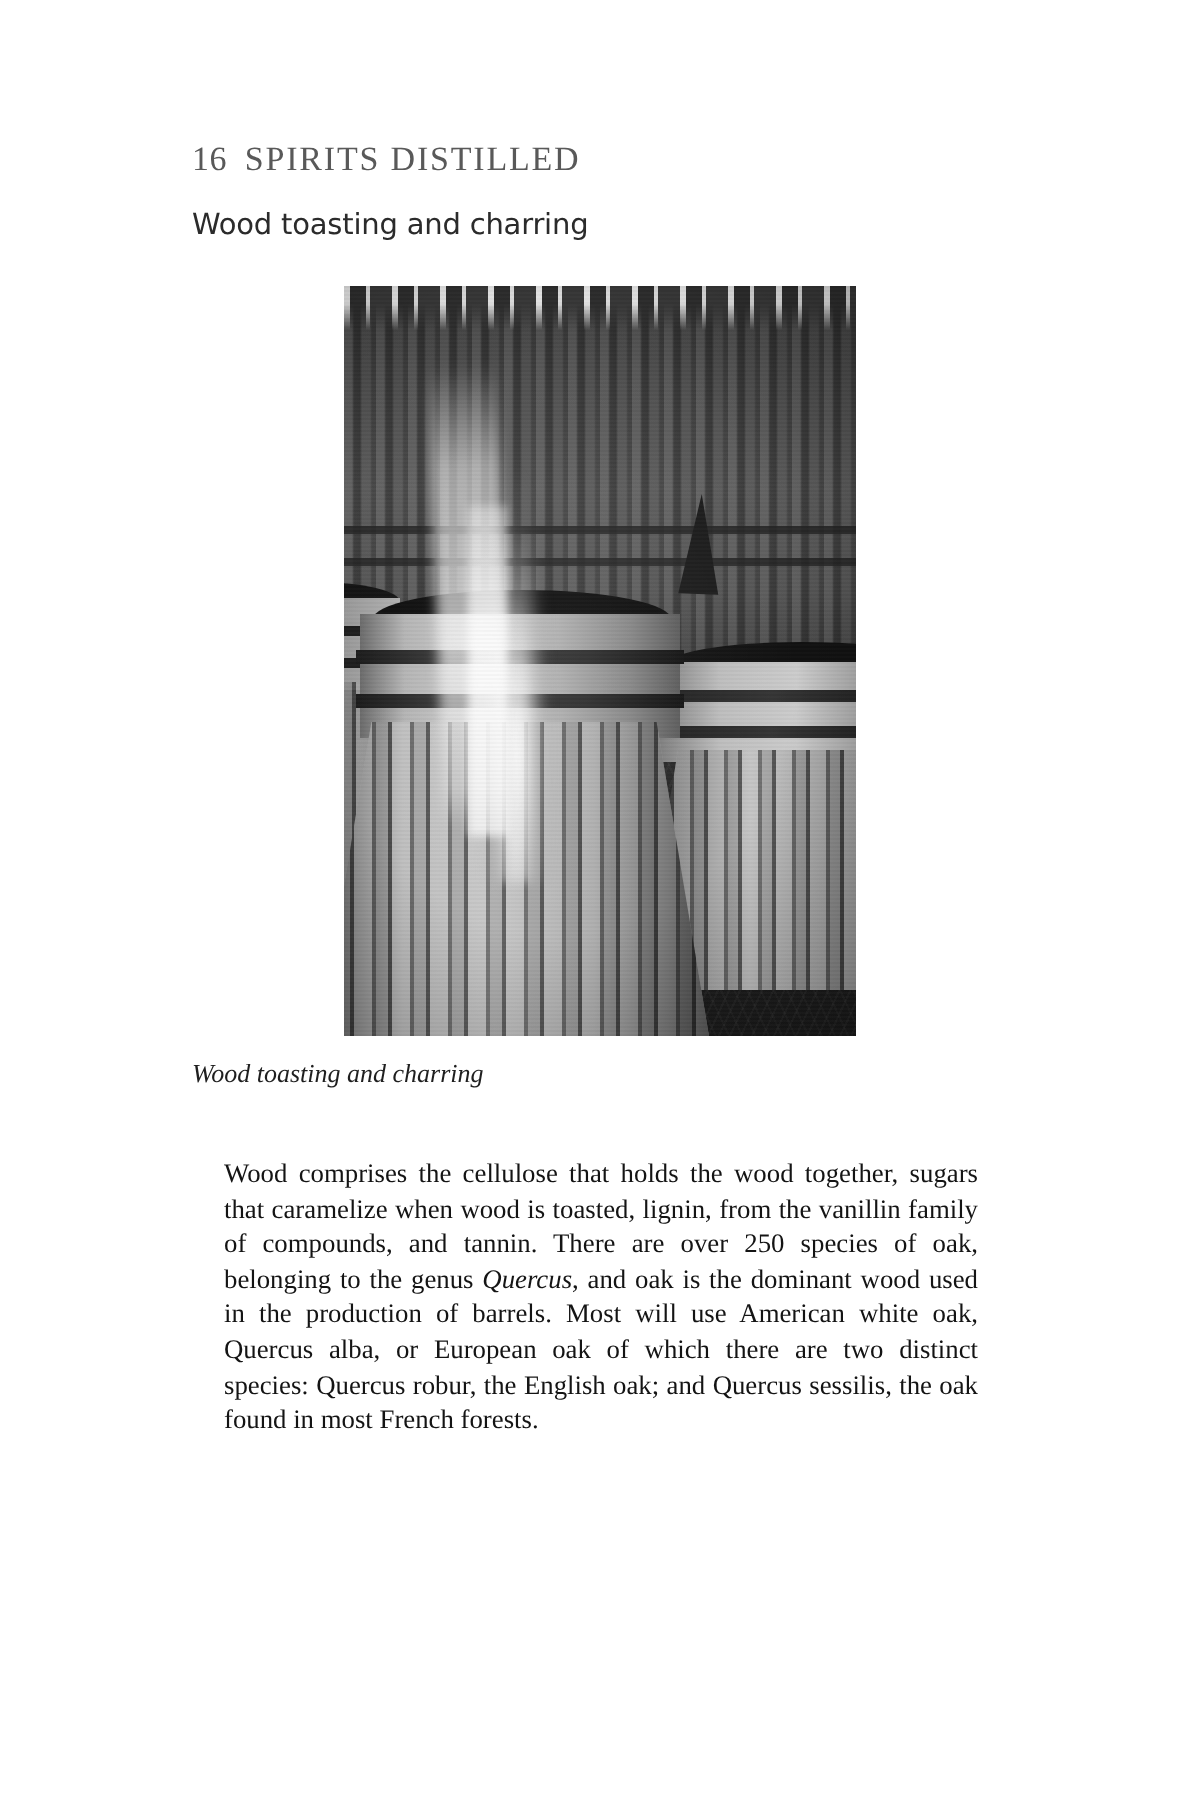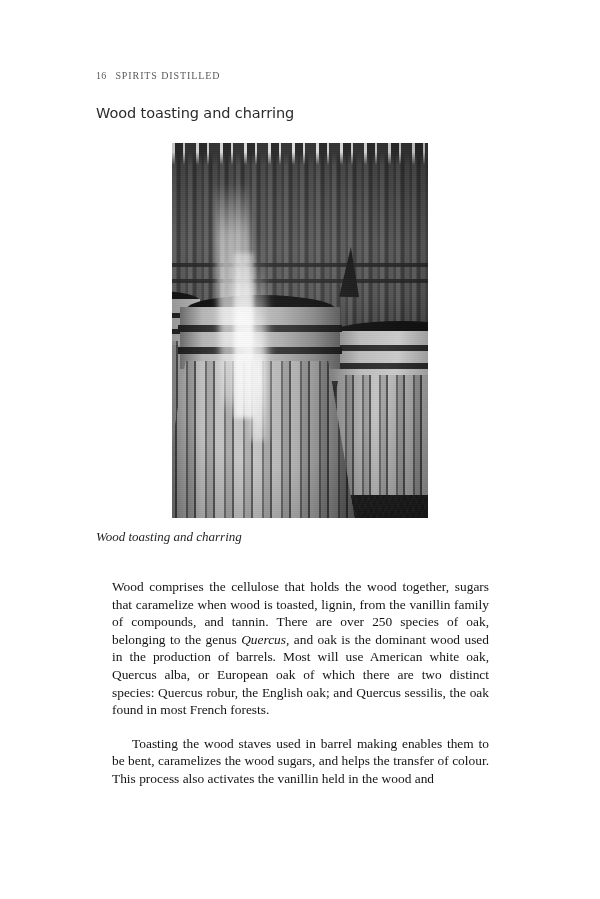--- a/index.html
+++ b/index.html
@@ -22,21 +22,21 @@
     inset: 0;
     background: #ffffff;
   }
 
   
   .running-head {
     position: absolute;
     left: 96px;
     top: 70px;
     font-family: "Liberation Serif", serif;
-    font-size: 10px;
+    font-size: 17px;
     letter-spacing: 0.9px;
     color: #595959;
     white-space: nowrap;
   }
   .running-head .folio {
     letter-spacing: 0.2px;
     margin-right: 9px;
   }
   .running-head .title-caps {
     font-variant: normal;
@@ -460,16 +460,15 @@
 
       <div class="photo-vignette"></div>
       <div class="photo-grain"></div>
     </div>
   </div>
 
   <div class="caption">Wood toasting and charring</div>
 
   <div class="body-block" id="body-block">
       <p><span>Wood comprises the cellulose that holds the wood together, sugars that caramelize when wood is toasted, lignin, from the vanillin family of compounds, and tannin. There are over 250 species of oak, belonging to the genus </span><i>Quercus</i><span>, and oak is the dominant wood used in the production of barrels. Most will use American white oak, Quercus alba, or European oak of which there are two distinct species: Quercus robur, the English oak; and Quercus sessilis, the oak found in most French forests.</span></p>
-      <p class="indented"><span>Toasting the wood staves used in barrel making enables them to be bent, caramelizes the wood sugars, and helps the transfer of colour. This process also activates the vanillin held in the wood and</span></p>
     </div>
 
 </div>
 
 </body></html>

